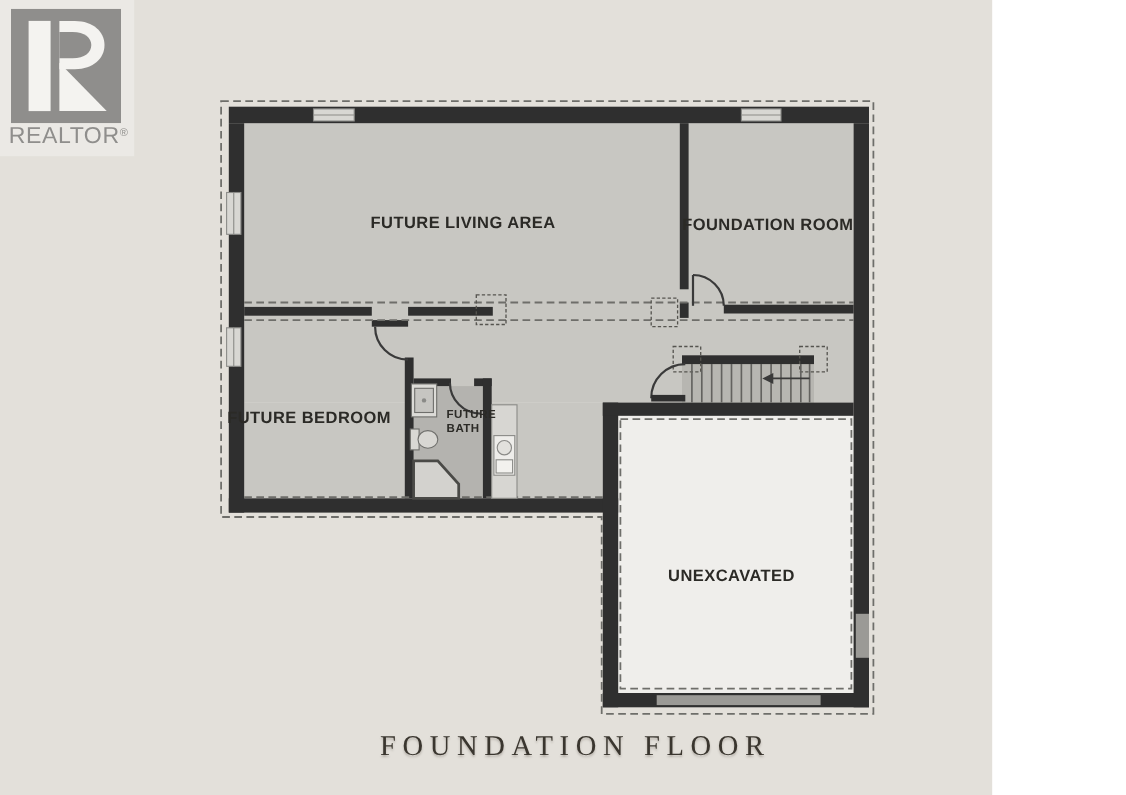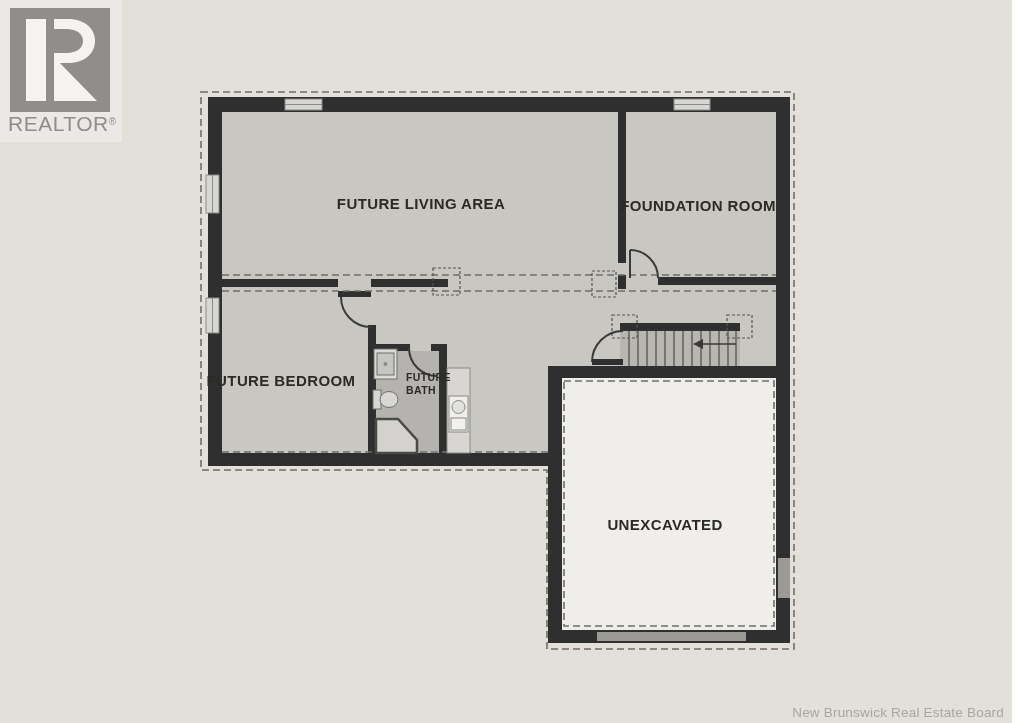--- a/index.html
+++ b/index.html
@@ -1,21 +1,22 @@
 <!DOCTYPE html>
 <html><head>
 <meta charset="utf-8">
 <style>
   html,body{margin:0;padding:0;}
   .page{
     position:relative;
-    width:1012px;height:723px;
+    width:858px;height:723px;
     background:#e3e0da;
     overflow:hidden;
     font-family:"Liberation Sans",sans-serif;
+    padding-left:44px;
   }
   .logo{
     position:absolute;left:0;top:0;width:122px;height:142px;
     background:#ebe9e5;
   }
   .logo svg{position:absolute;left:10px;top:8px;}
   .logo-text{
     position:absolute;left:8px;top:112px;width:112px;
     color:#8f8e8c;font-size:21px;letter-spacing:.5px;font-weight:400;
     white-space:nowrap;
@@ -152,15 +153,15 @@
 
   <div class="room-label" style="left:421px;top:203px;">FUTURE LIVING AREA</div>
   <div class="room-label" style="left:698px;top:205px;">FOUNDATION ROOM</div>
   <div class="room-label" style="left:281px;top:380px;">FUTURE BEDROOM</div>
   <div class="bath-label">
     <span>FUTURE</span>
     <span>BATH</span>
   </div>
   <div class="room-label" style="left:665px;top:524px;">UNEXCAVATED</div>
 
-  <div class="credit">New Brunswick Real Estate Board</div>
+  <div class="plan-title">FOUNDATION FLOOR</div>
 
 </div>
 
 </body></html>

